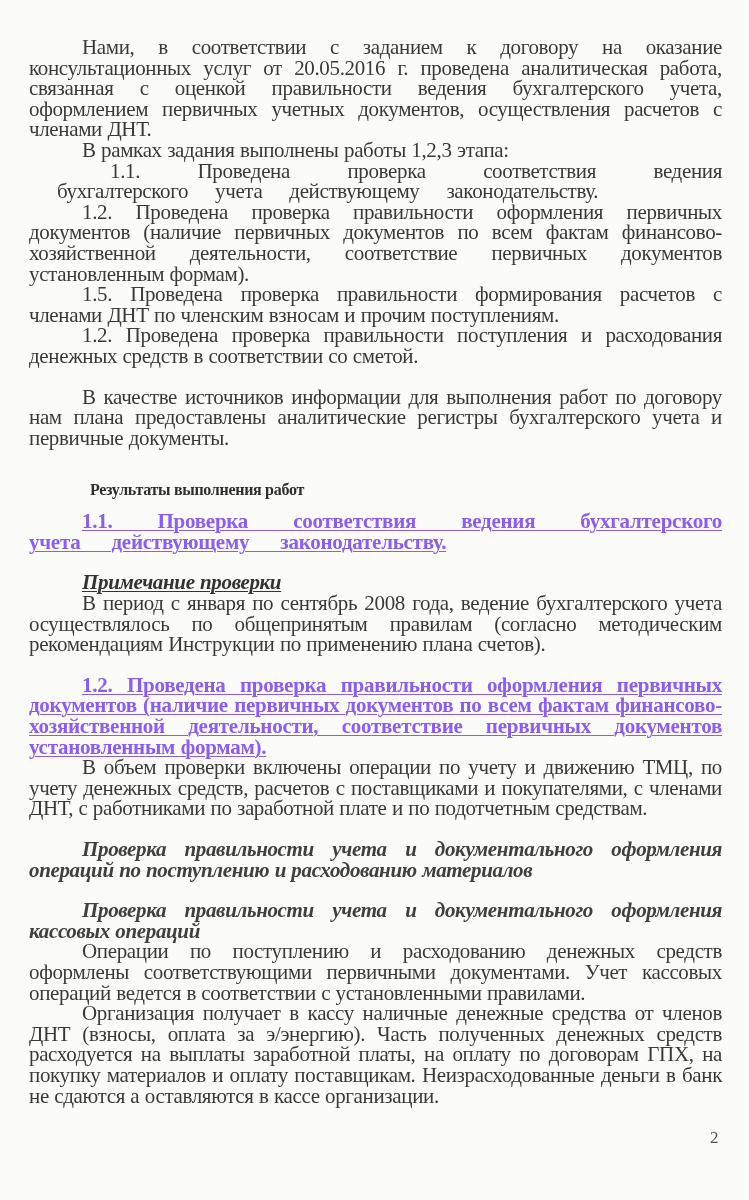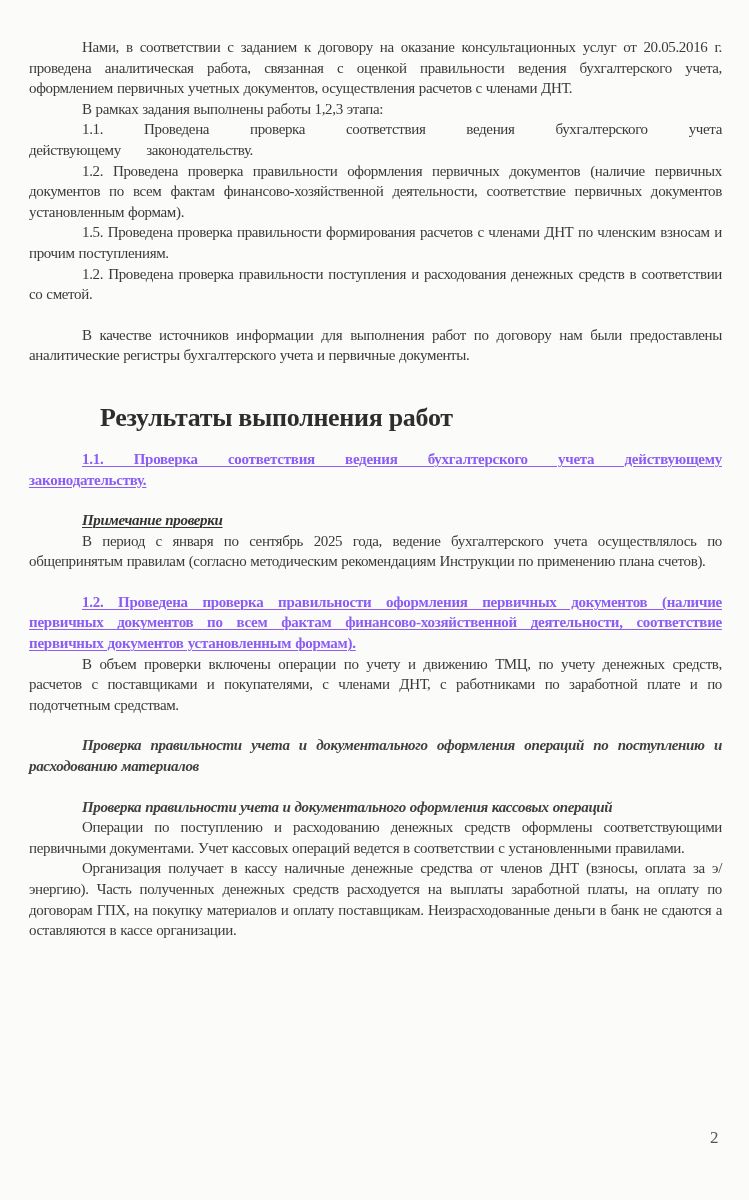--- a/index.html
+++ b/index.html
@@ -16,33 +16,33 @@
       color: #3a3a3a;
     }
     .page {
       position: absolute;
       left: 29px;
       top: 8px;
       width: 693px;
     }
     p {
       margin: 0;
-      font-size: 15px;
+      font-size: 21px;
       line-height: 20.6px;
       text-align: justify;
       text-align-last: left;
       letter-spacing: -0.35px;
       word-spacing: 0.5px;
     }
     .ind { text-indent: 53px; }
     .gap { height: 20px; }
     h2.title {
-      margin: 18px;
+      margin: 8px;
       padding-left: 53px;
-      font-size: 26px;
+      font-size: 16px;
       line-height: 26px;
       font-weight: bold;
       color: #2e2e2e;
       letter-spacing: -0.3px;
     }
     .bold-u {
       font-weight: bold;
       text-decoration: underline;
       text-decoration-thickness: 1px;
       text-underline-offset: 2px;
@@ -80,39 +80,39 @@
   </style>
 </head>
 <body>
 
 <div class="page">
 
   <div style="height:29px"></div>
 
   <p class="ind">Нами, в соответствии с заданием к договору на оказание консультационных услуг от 20.05.2016 г. проведена аналитическая работа, связанная с оценкой правильности ведения бухгалтерского учета, оформлением первичных учетных документов, осуществления расчетов с членами ДНТ.</p>
   <p class="ind">В рамках задания выполнены работы 1,2,3 этапа:</p>
-  <p class="ind" style="word-spacing:22px;text-align-last:left;">1.1.  Проведена проверка соответствия ведения бухгалтерского учета действующему законодательству.</p>
+  <p class="ind" style="word-spacing:22px;text-align-last:left;margin-left:28px;">1.1.  Проведена проверка соответствия ведения бухгалтерского учета действующему законодательству.</p>
   <p class="ind">1.2. Проведена проверка правильности оформления первичных документов (наличие первичных документов по всем фактам финансово-хозяйственной деятельности, соответствие первичных документов установленным формам).</p>
   <p class="ind">1.5. Проведена проверка правильности формирования расчетов с членами ДНТ по членским взносам и прочим поступлениям.</p>
   <p class="ind">1.2. Проведена проверка правильности поступления и расходования денежных средств в соответствии со сметой.</p>
 
   <div class="gap"></div>
 
-  <p class="ind">В качестве источников информации для выполнения работ по договору нам были предоставлены аналитические регистры бухгалтерского учета и первичные документы.</p>
+  <p class="ind">В качестве источников информации для выполнения работ по договору нам плана предоставлены аналитические регистры бухгалтерского учета и первичные документы.</p>
 
   <div style="height:21px"></div>
 
   <h2 class="title">Результаты выполнения работ</h2>
 
   <p class="ind bold-u" style="word-spacing:26px;">1.1.  Проверка соответствия ведения бухгалтерского учета действующему законодательству.</p>
 
   <div class="gap"></div>
 
   <p class="ital-u">Примечание проверки</p>
-  <p class="ind">В период с января по сентябрь 2025 года, ведение бухгалтерского учета осуществлялось по общепринятым правилам (согласно методическим рекомендациям Инструкции по применению плана счетов).</p>
+  <p class="ind">В период с января по сентябрь 2008 года, ведение бухгалтерского учета осуществлялось по общепринятым правилам (согласно методическим рекомендациям Инструкции по применению плана счетов).</p>
 
   <div class="gap"></div>
 
   <p class="ind bold-u">1.2. Проведена проверка правильности оформления первичных документов (наличие первичных документов по всем фактам финансово-хозяйственной деятельности, соответствие первичных документов установленным формам).</p>
   <p class="ind">В объем проверки включены операции по учету и движению ТМЦ, по учету денежных средств, расчетов с поставщиками и покупателями, с членами ДНТ, с работниками по заработной плате и по подотчетным средствам.</p>
 
   <div class="gap"></div>
 
   <p class="bi bi-ind">Проверка правильности учета и документального оформления операций по поступлению и расходованию материалов</p>
 

